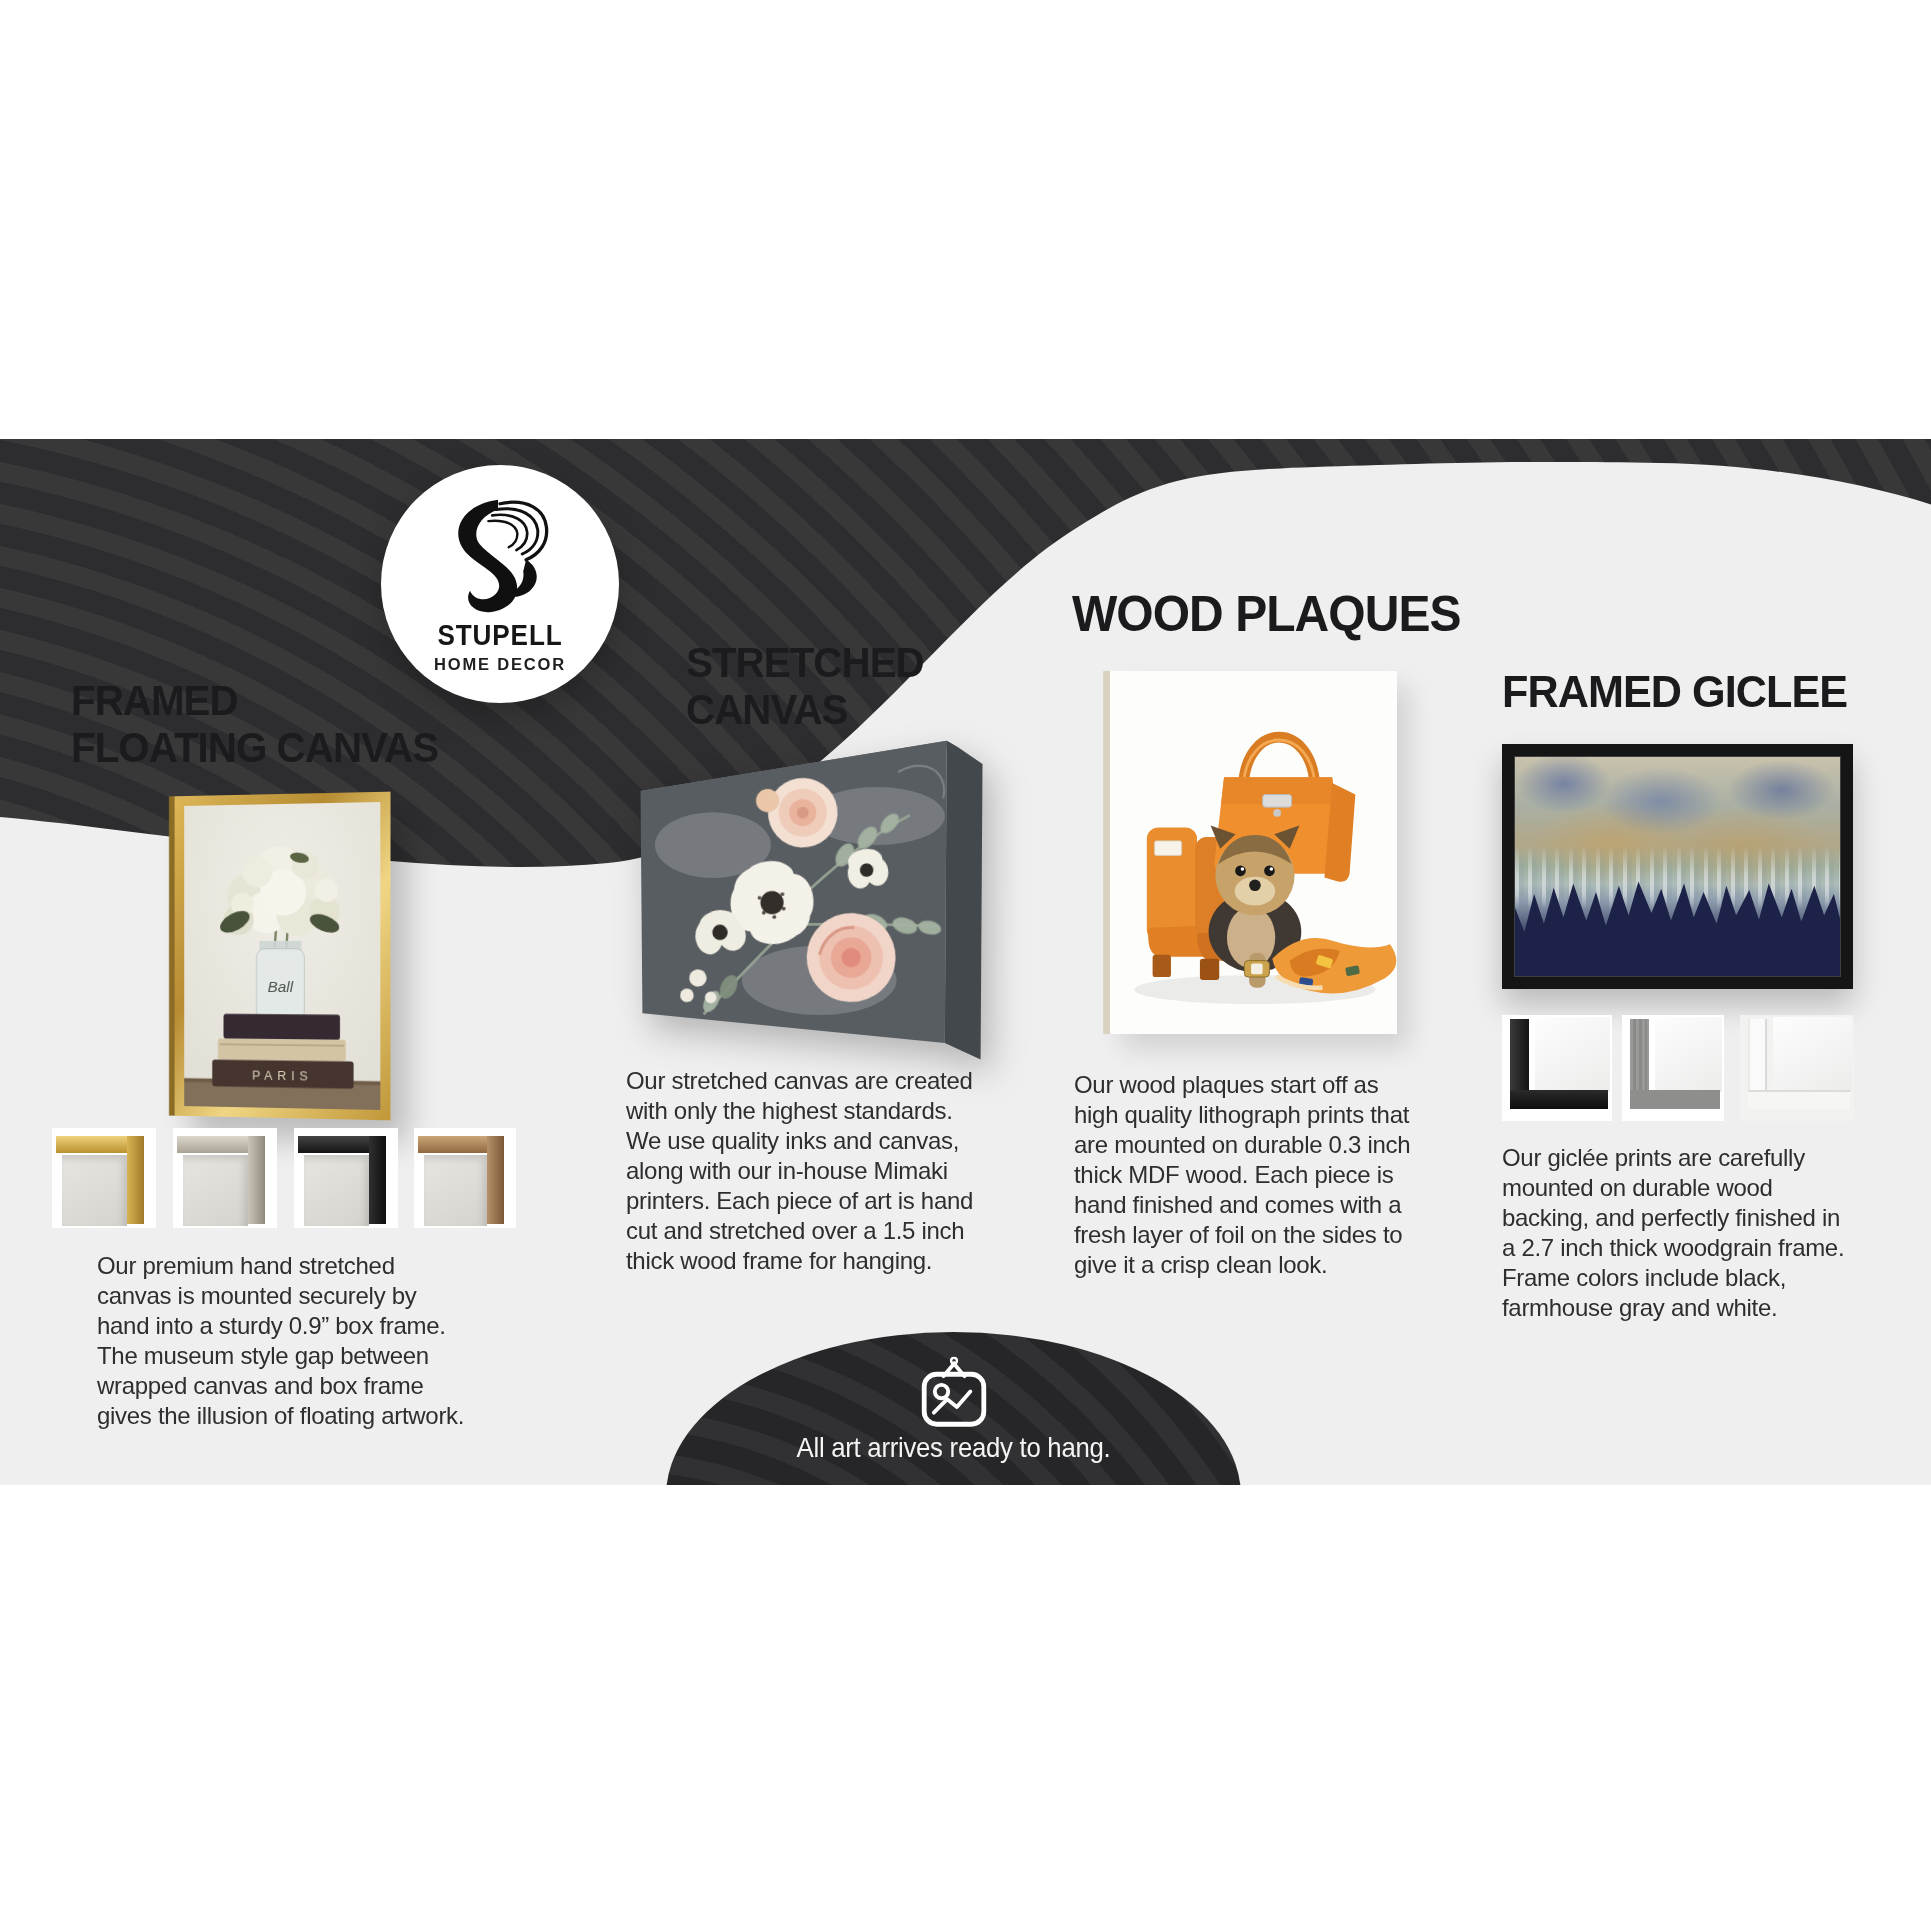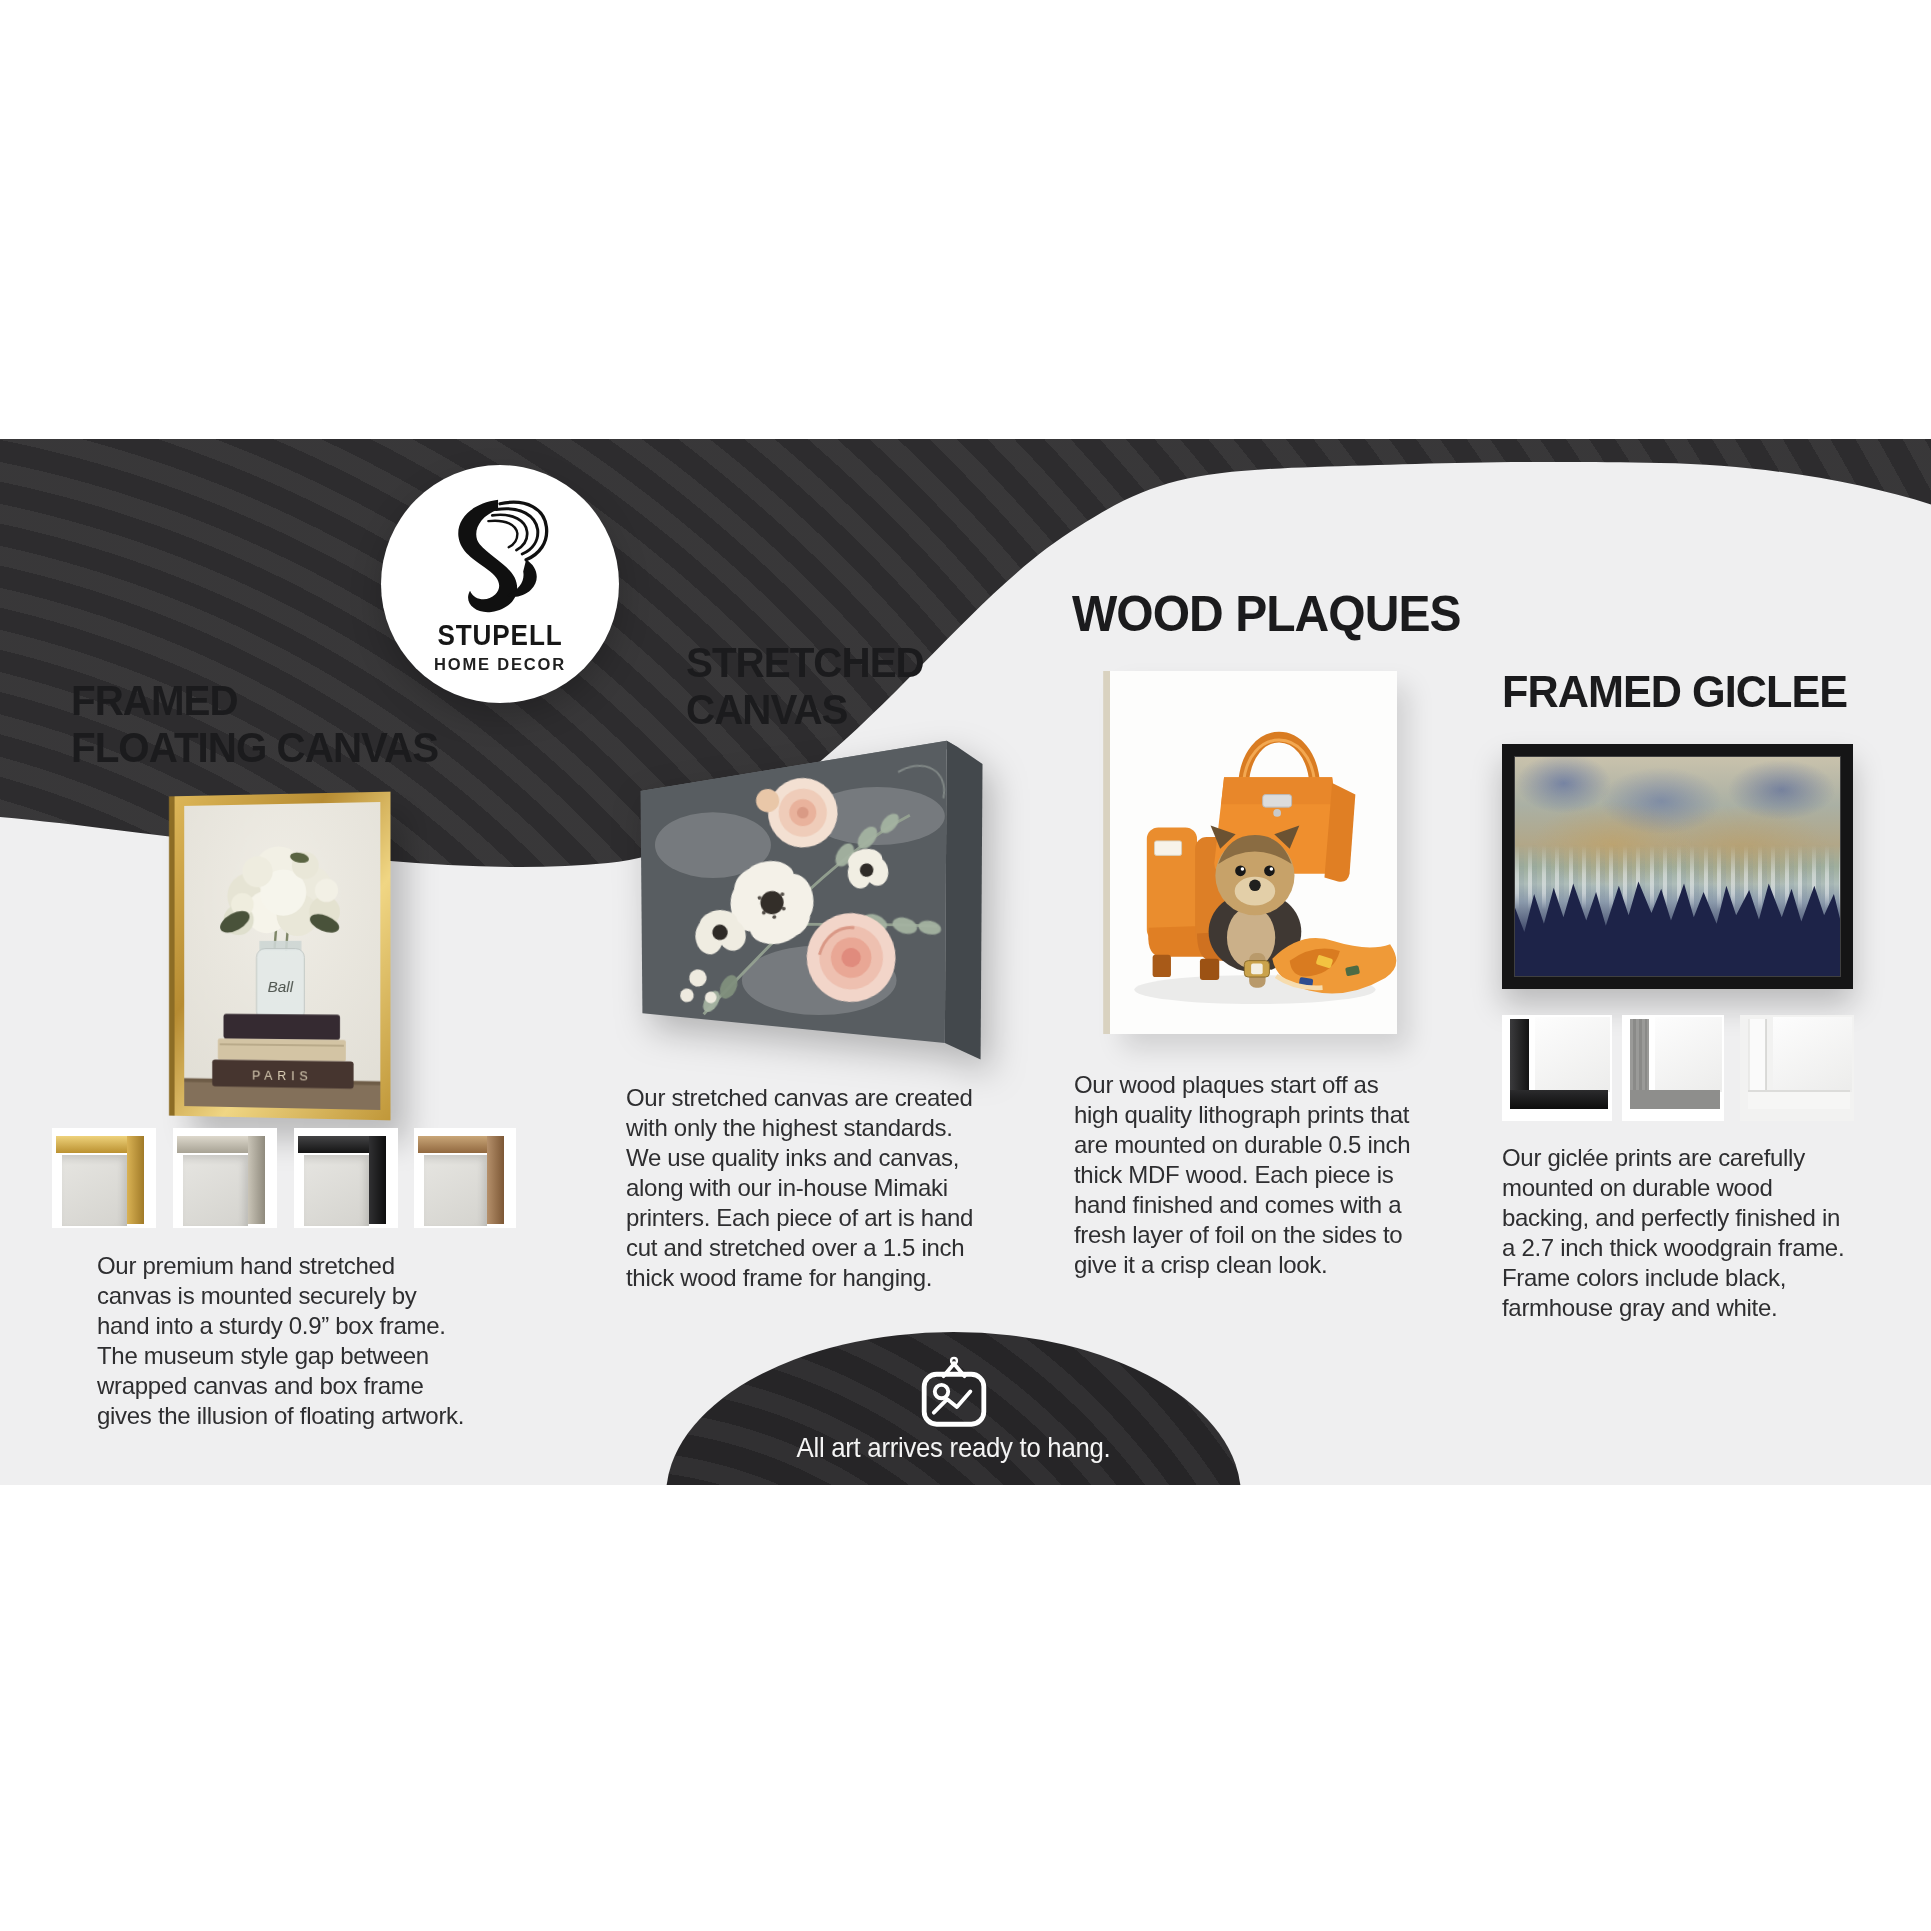--- a/index.html
+++ b/index.html
@@ -22,21 +22,21 @@
               letter-spacing:1.9px;color:#202020;transform:scaleX(.95);}
   
   .title{position:absolute;font-weight:bold;white-space:pre-line;line-height:1.13;color:#1b1b1d;
          transform:scaleX(.96);transform-origin:left top;letter-spacing:-1px;}
   .body{position:absolute;font-size:24px;line-height:30px;letter-spacing:-0.3px;color:#2e2e30;white-space:pre-line;}
   .t1{left:71px;top:238px;font-size:42px;}
   .t2{left:686px;top:200px;font-size:42px;}
   .t3{left:1072px;top:147px;font-size:50px;}
   .t4{left:1502px;top:228px;font-size:45px;}
   .b1{left:97px;top:812px;width:406px;}
-  .b2{left:626px;top:644px;width:406px;}
+  .b2{left:626px;top:627px;width:406px;}
   .b3{left:1074px;top:631px;width:406px;}
   .b4{left:1502px;top:704px;width:406px;}
   
   .float-frame{position:absolute;left:172px;top:355px;width:218px;height:324px;padding:9.7px;box-sizing:border-box;
      background:linear-gradient(125deg,#dcb658 0%,#b78c32 35%,#f0d684 62%,#c09739 100%);
      transform:perspective(1062px) rotateY(-8deg);
      box-shadow:17.4px 21px 29px rgba(0,0,0,0.22), -5.8px 0 0 #8f6f26;}
   .float-frame svg{display:block;width:100%;height:100%;}
   
   .swatch{position:absolute;background:#ffffff;}
@@ -327,21 +327,21 @@
         <g>
           <rect x="214" y="296" width="16" height="10" rx="2" fill="#f3c341" transform="rotate(18 222 301)"></rect>
           <rect x="244" y="306" width="14" height="9" rx="2" fill="#4d6b44" transform="rotate(-12 251 310)"></rect>
           <rect x="196" y="318" width="14" height="9" rx="2" fill="#2e4d8f" transform="rotate(8 203 322)"></rect>
           <path d="M172,316 q20,14 48,12" stroke="#f6dcae" stroke-width="5" fill="none"></path>
         </g>
       </svg>
     </div>
     <div class="body b3">Our wood plaques start off as
 high quality lithograph prints that
-are mounted on durable 0.5 inch
+are mounted on durable 0.3 inch
 thick MDF wood. Each piece is
 hand finished and comes with a
 fresh layer of foil on the sides to
 give it a crisp clean look.</div>
 
     <div class="title t4">FRAMED GICLEE</div>
     <div class="giclee">
       <div class="giclee-art">
         <div class="giclee-streaks"></div>
         <div class="giclee-navy"></div>

